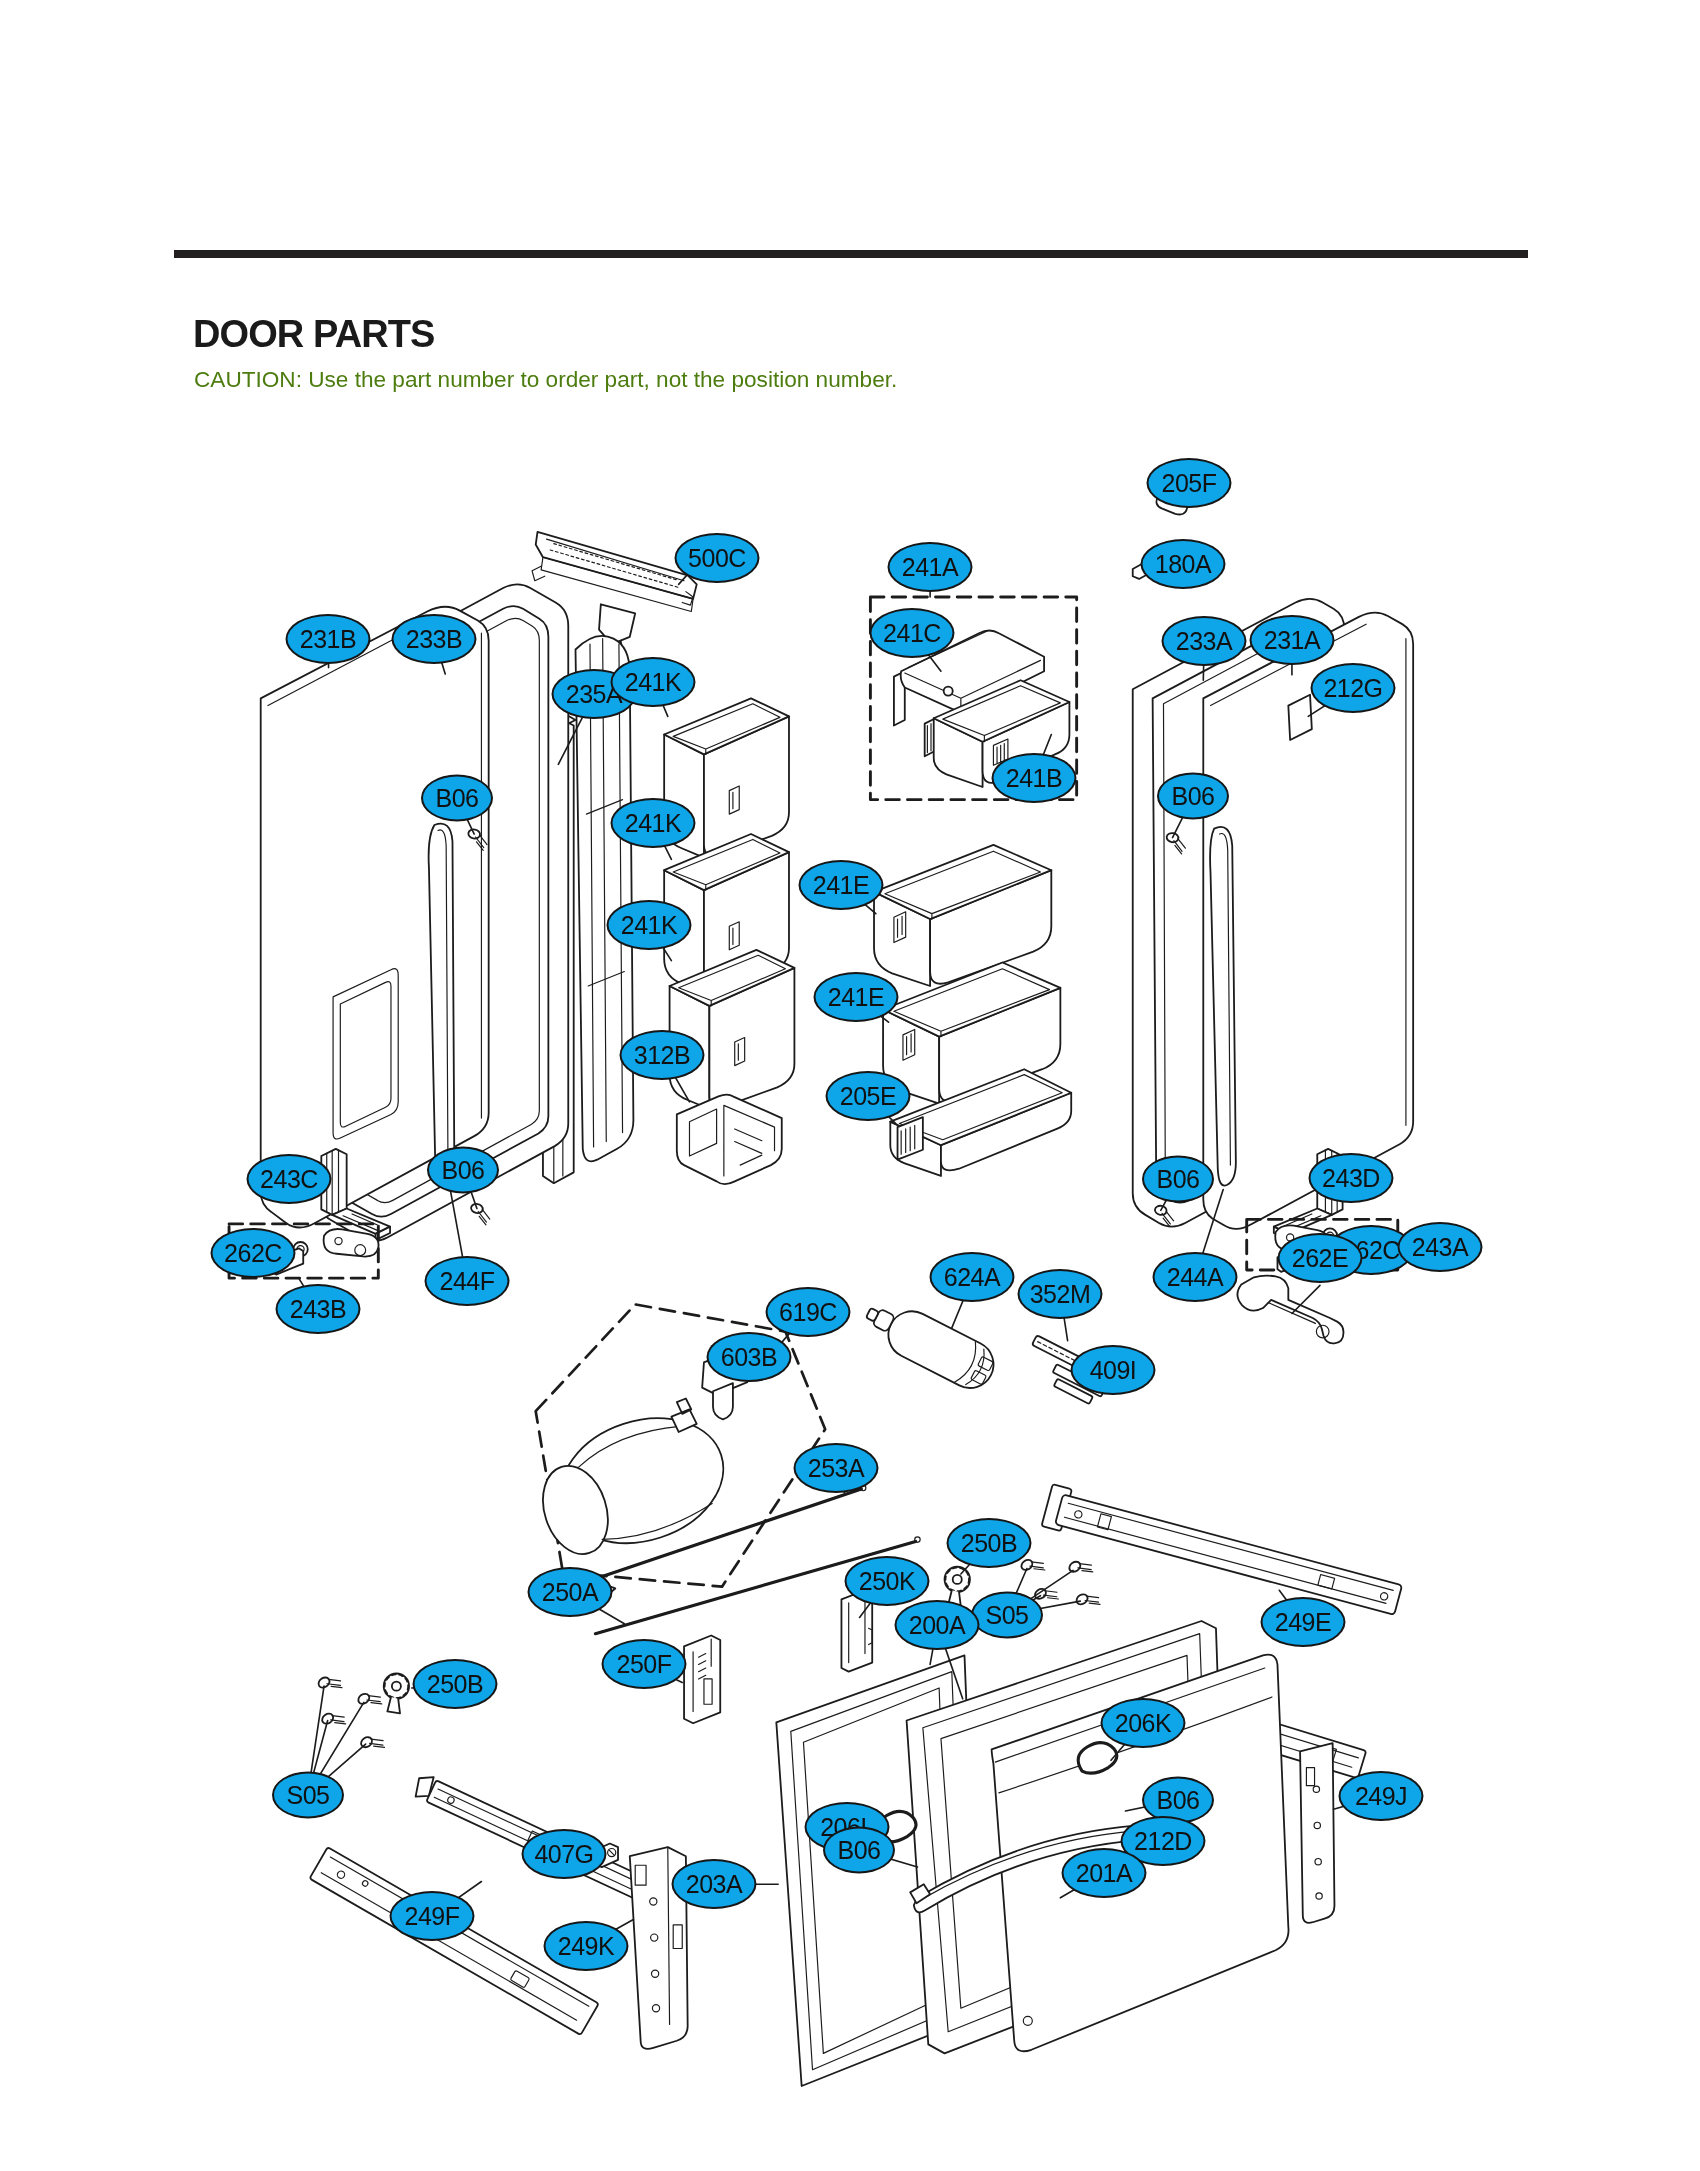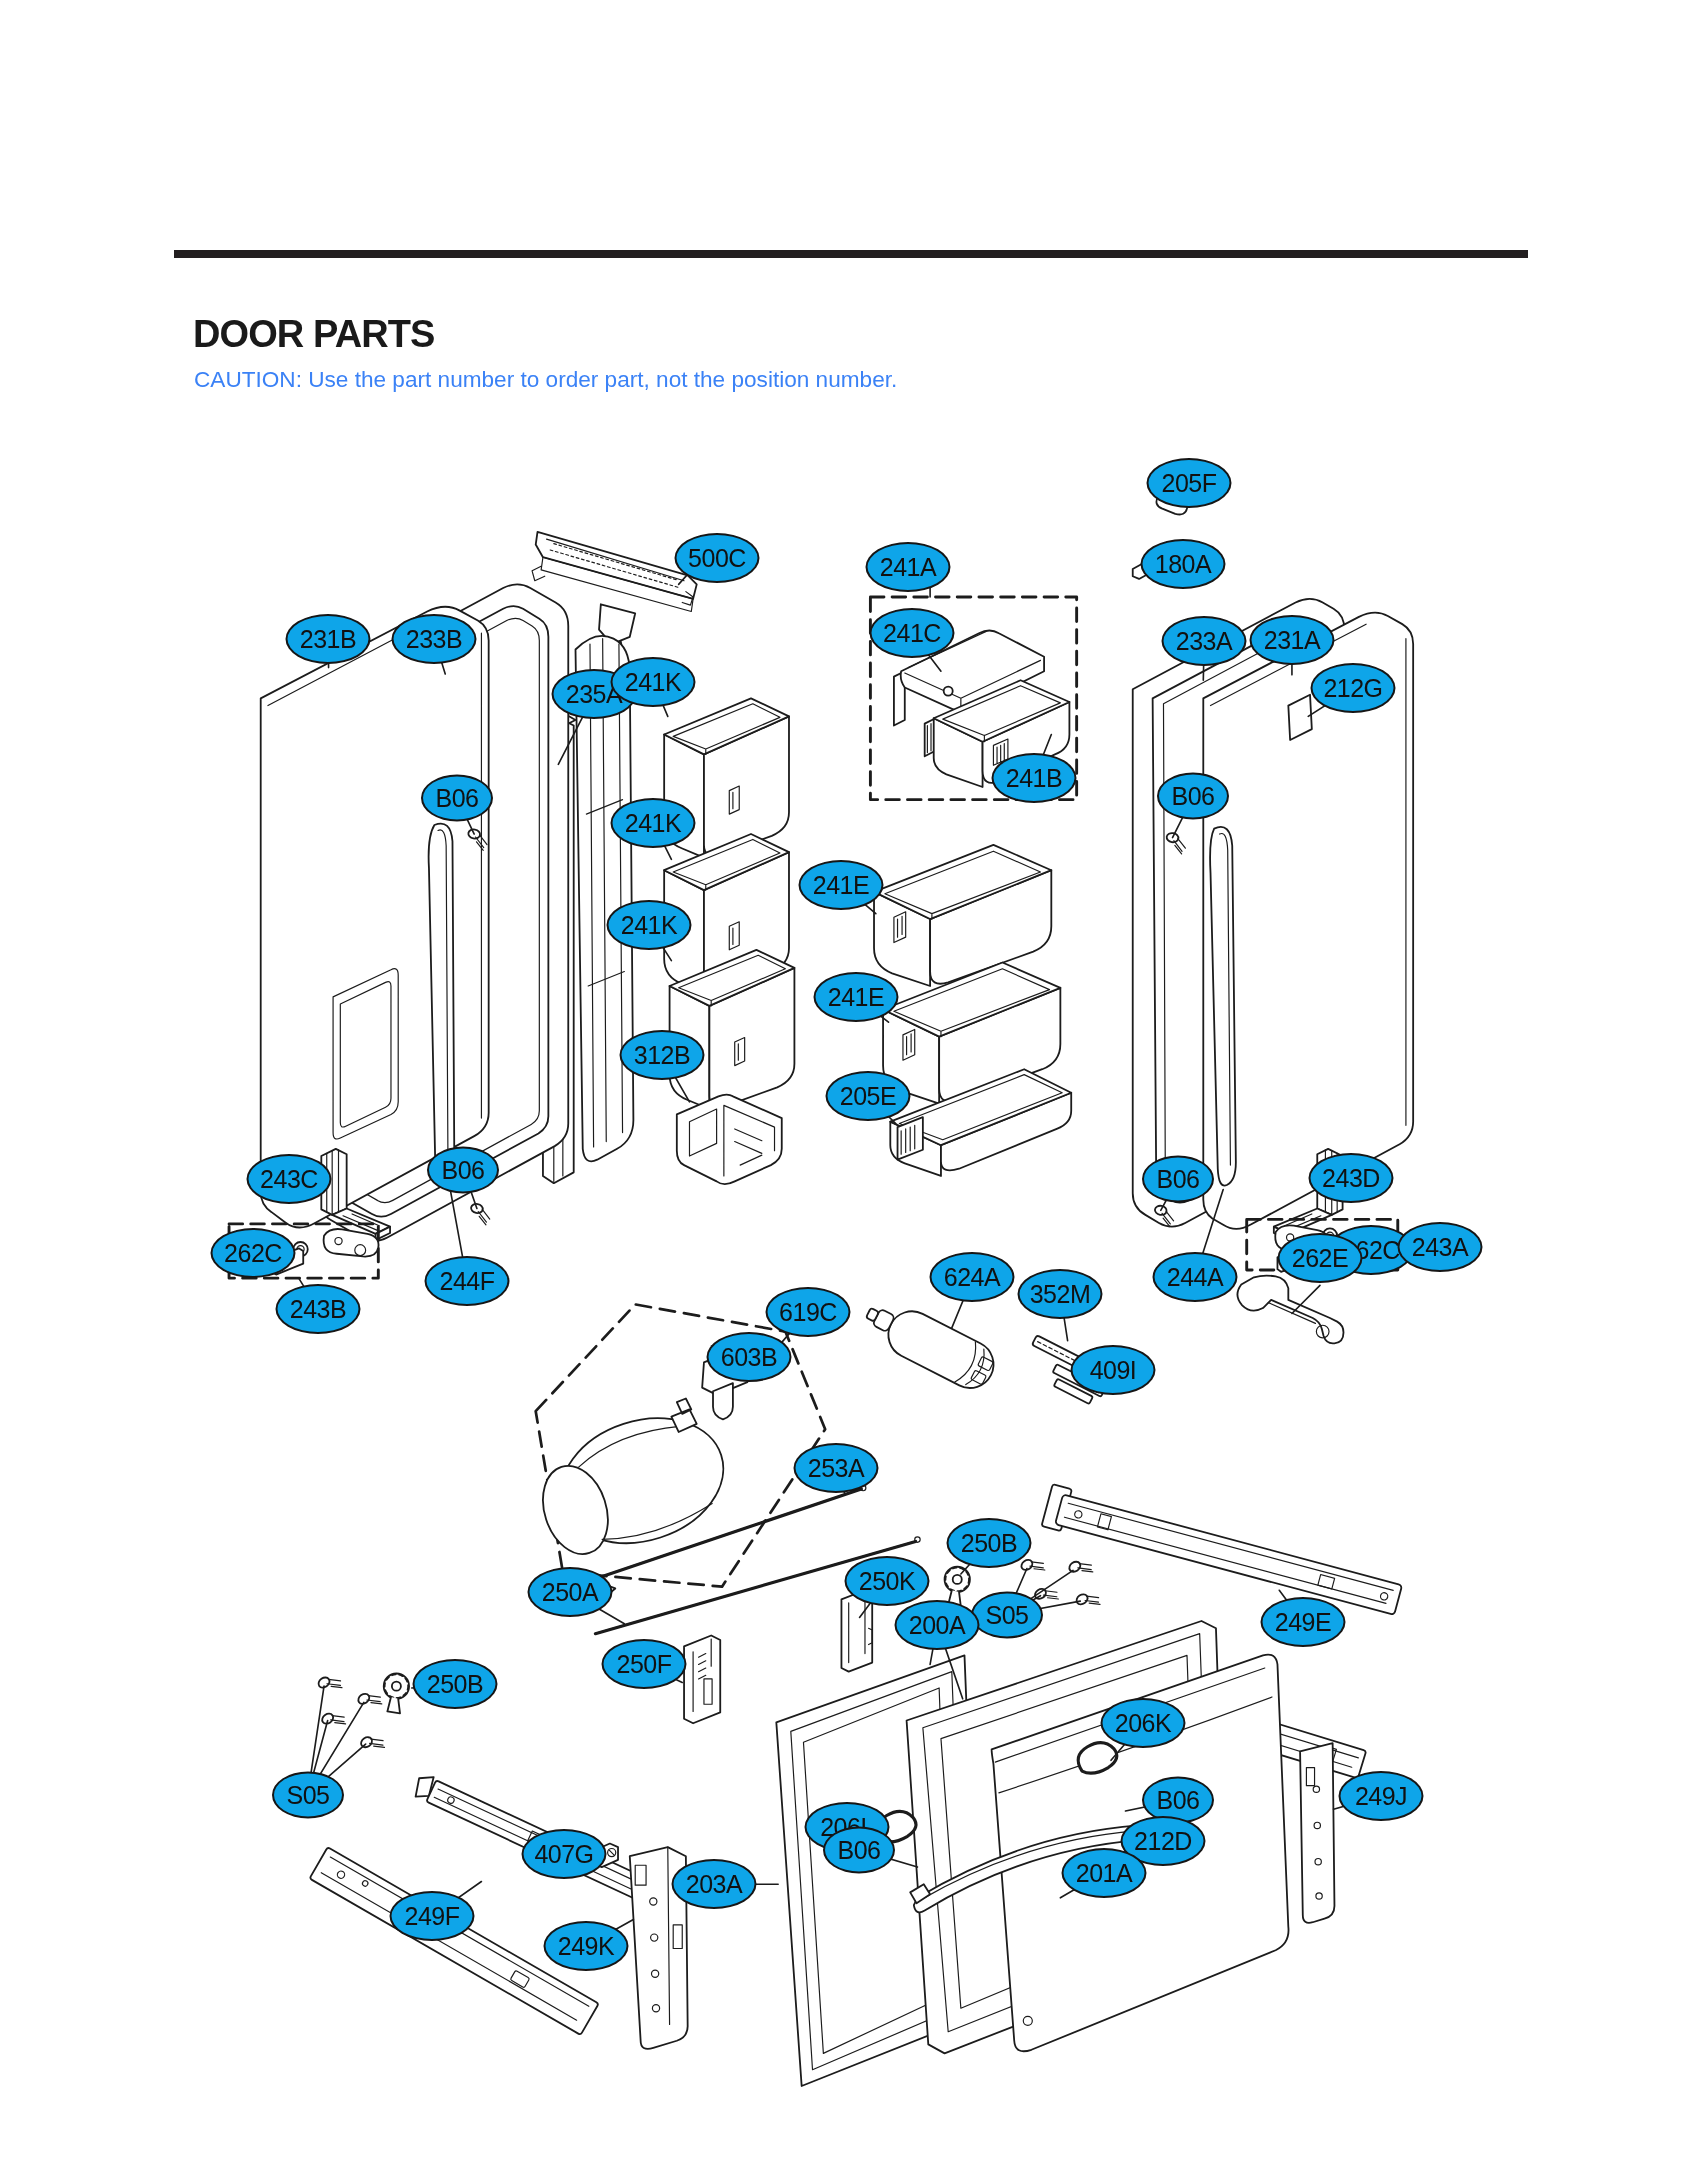--- a/index.html
+++ b/index.html
@@ -6,21 +6,21 @@
   .page {
     position:relative; width:1701px; height:2171px; background:#ffffff;
     font-family:"Liberation Sans", sans-serif; overflow:hidden; margin:0 auto;padding-left:24px;
   }
   .top-rule { position:absolute; left:174px; top:250px; width:1354px; height:8.1px; background:#231f20; }
   .page-title {
     position:absolute; left:193px; top:313px; font-size:38px; font-weight:bold;
     color:#1a1a1a; letter-spacing:-0.9px; white-space:nowrap;
   }
   .caution {
-    position:absolute; left:194px; top:367px; font-size:22.6px; color:#3b82f6; white-space:nowrap;
+    position:absolute; left:194px; top:367px; font-size:22.6px; color:#4d7c0f; white-space:nowrap;
   }
   svg.art { position:absolute; left:0; top:0; }
   svg.art * { stroke:#1c1c1c; stroke-width:2; fill:none; stroke-linejoin:round; stroke-linecap:round; }
   svg.art .f  { fill:#ffffff; }
   svg.art .dashbox { stroke-dasharray:15 9; stroke-width:3.2; }
   svg.art .dashhex { stroke-dasharray:17 10; stroke-width:3; }
   svg.art .thin { stroke-width:1.3; }
   svg.art .thick { stroke-width:3.5; }
   svg.art .lead { stroke-width:1.8; }
   #callouts .callout {
@@ -440,21 +440,21 @@
         <line x1="789" y1="2083" x2="860" y2="2083" class="lead"></line>
         <line x1="478" y1="2118" x2="532" y2="2080" class="lead"></line>
         <line x1="648" y1="2151" x2="700" y2="2122" class="lead"></line>
       </g>
   </svg>
 
   <div id="callouts">
       <div class="callout" style="left: 717px; top: 558px;">500C</div>
       <div class="callout" style="left: 1189px; top: 483px;">205F</div>
       <div class="callout" style="left: 1183px; top: 564px;">180A</div>
-      <div class="callout" style="left: 908px; top: 567px;">241A</div>
+      <div class="callout" style="left: 930px; top: 567px;">241A</div>
       <div class="callout" style="left: 912px; top: 633px;">241C</div>
       <div class="callout" style="left: 1034px; top: 778px;">241B</div>
       <div class="callout" style="left: 328px; top: 639px;">231B</div>
       <div class="callout" style="left: 434px; top: 639px;">233B</div>
       <div class="callout" style="left: 594px; top: 694px;">235A</div>
       <div class="callout" style="left: 653px; top: 682px;">241K</div>
       <div class="callout" style="left: 653px; top: 823px;">241K</div>
       <div class="callout" style="left: 649px; top: 925px;">241K</div>
       <div class="callout sm" style="left: 457px; top: 798px;">B06</div>
       <div class="callout" style="left: 1204px; top: 641px;">233A</div>

